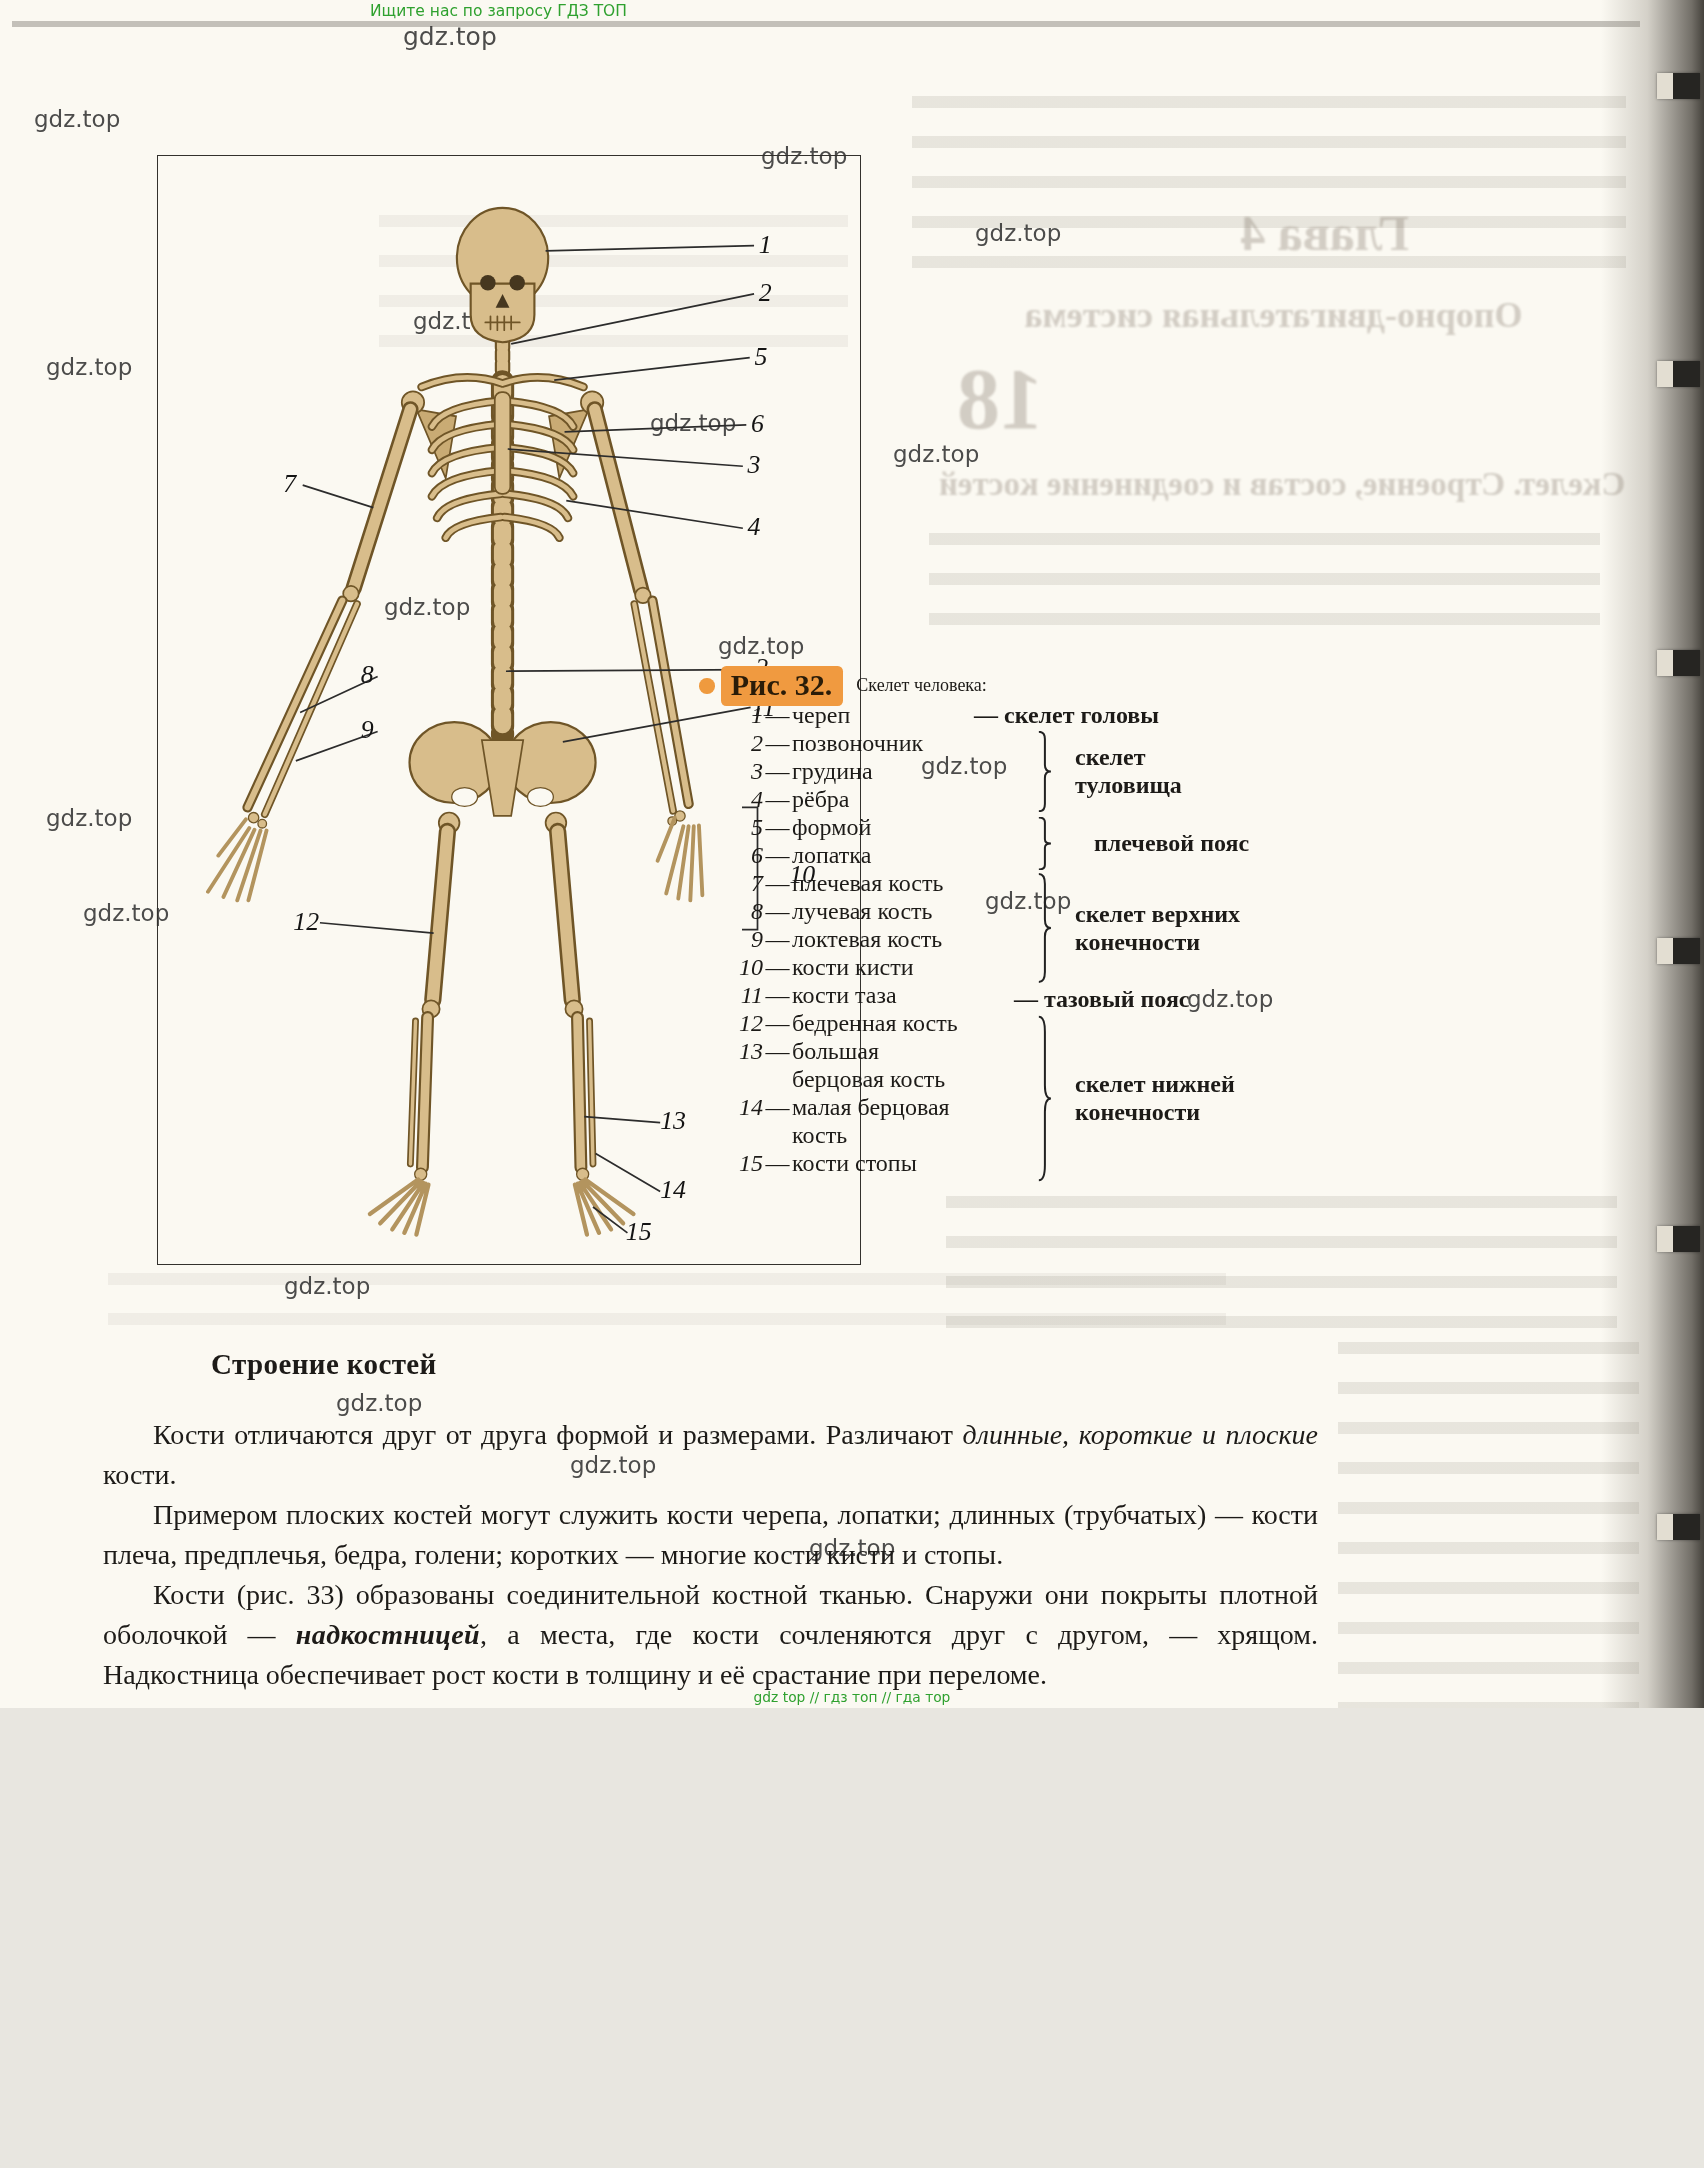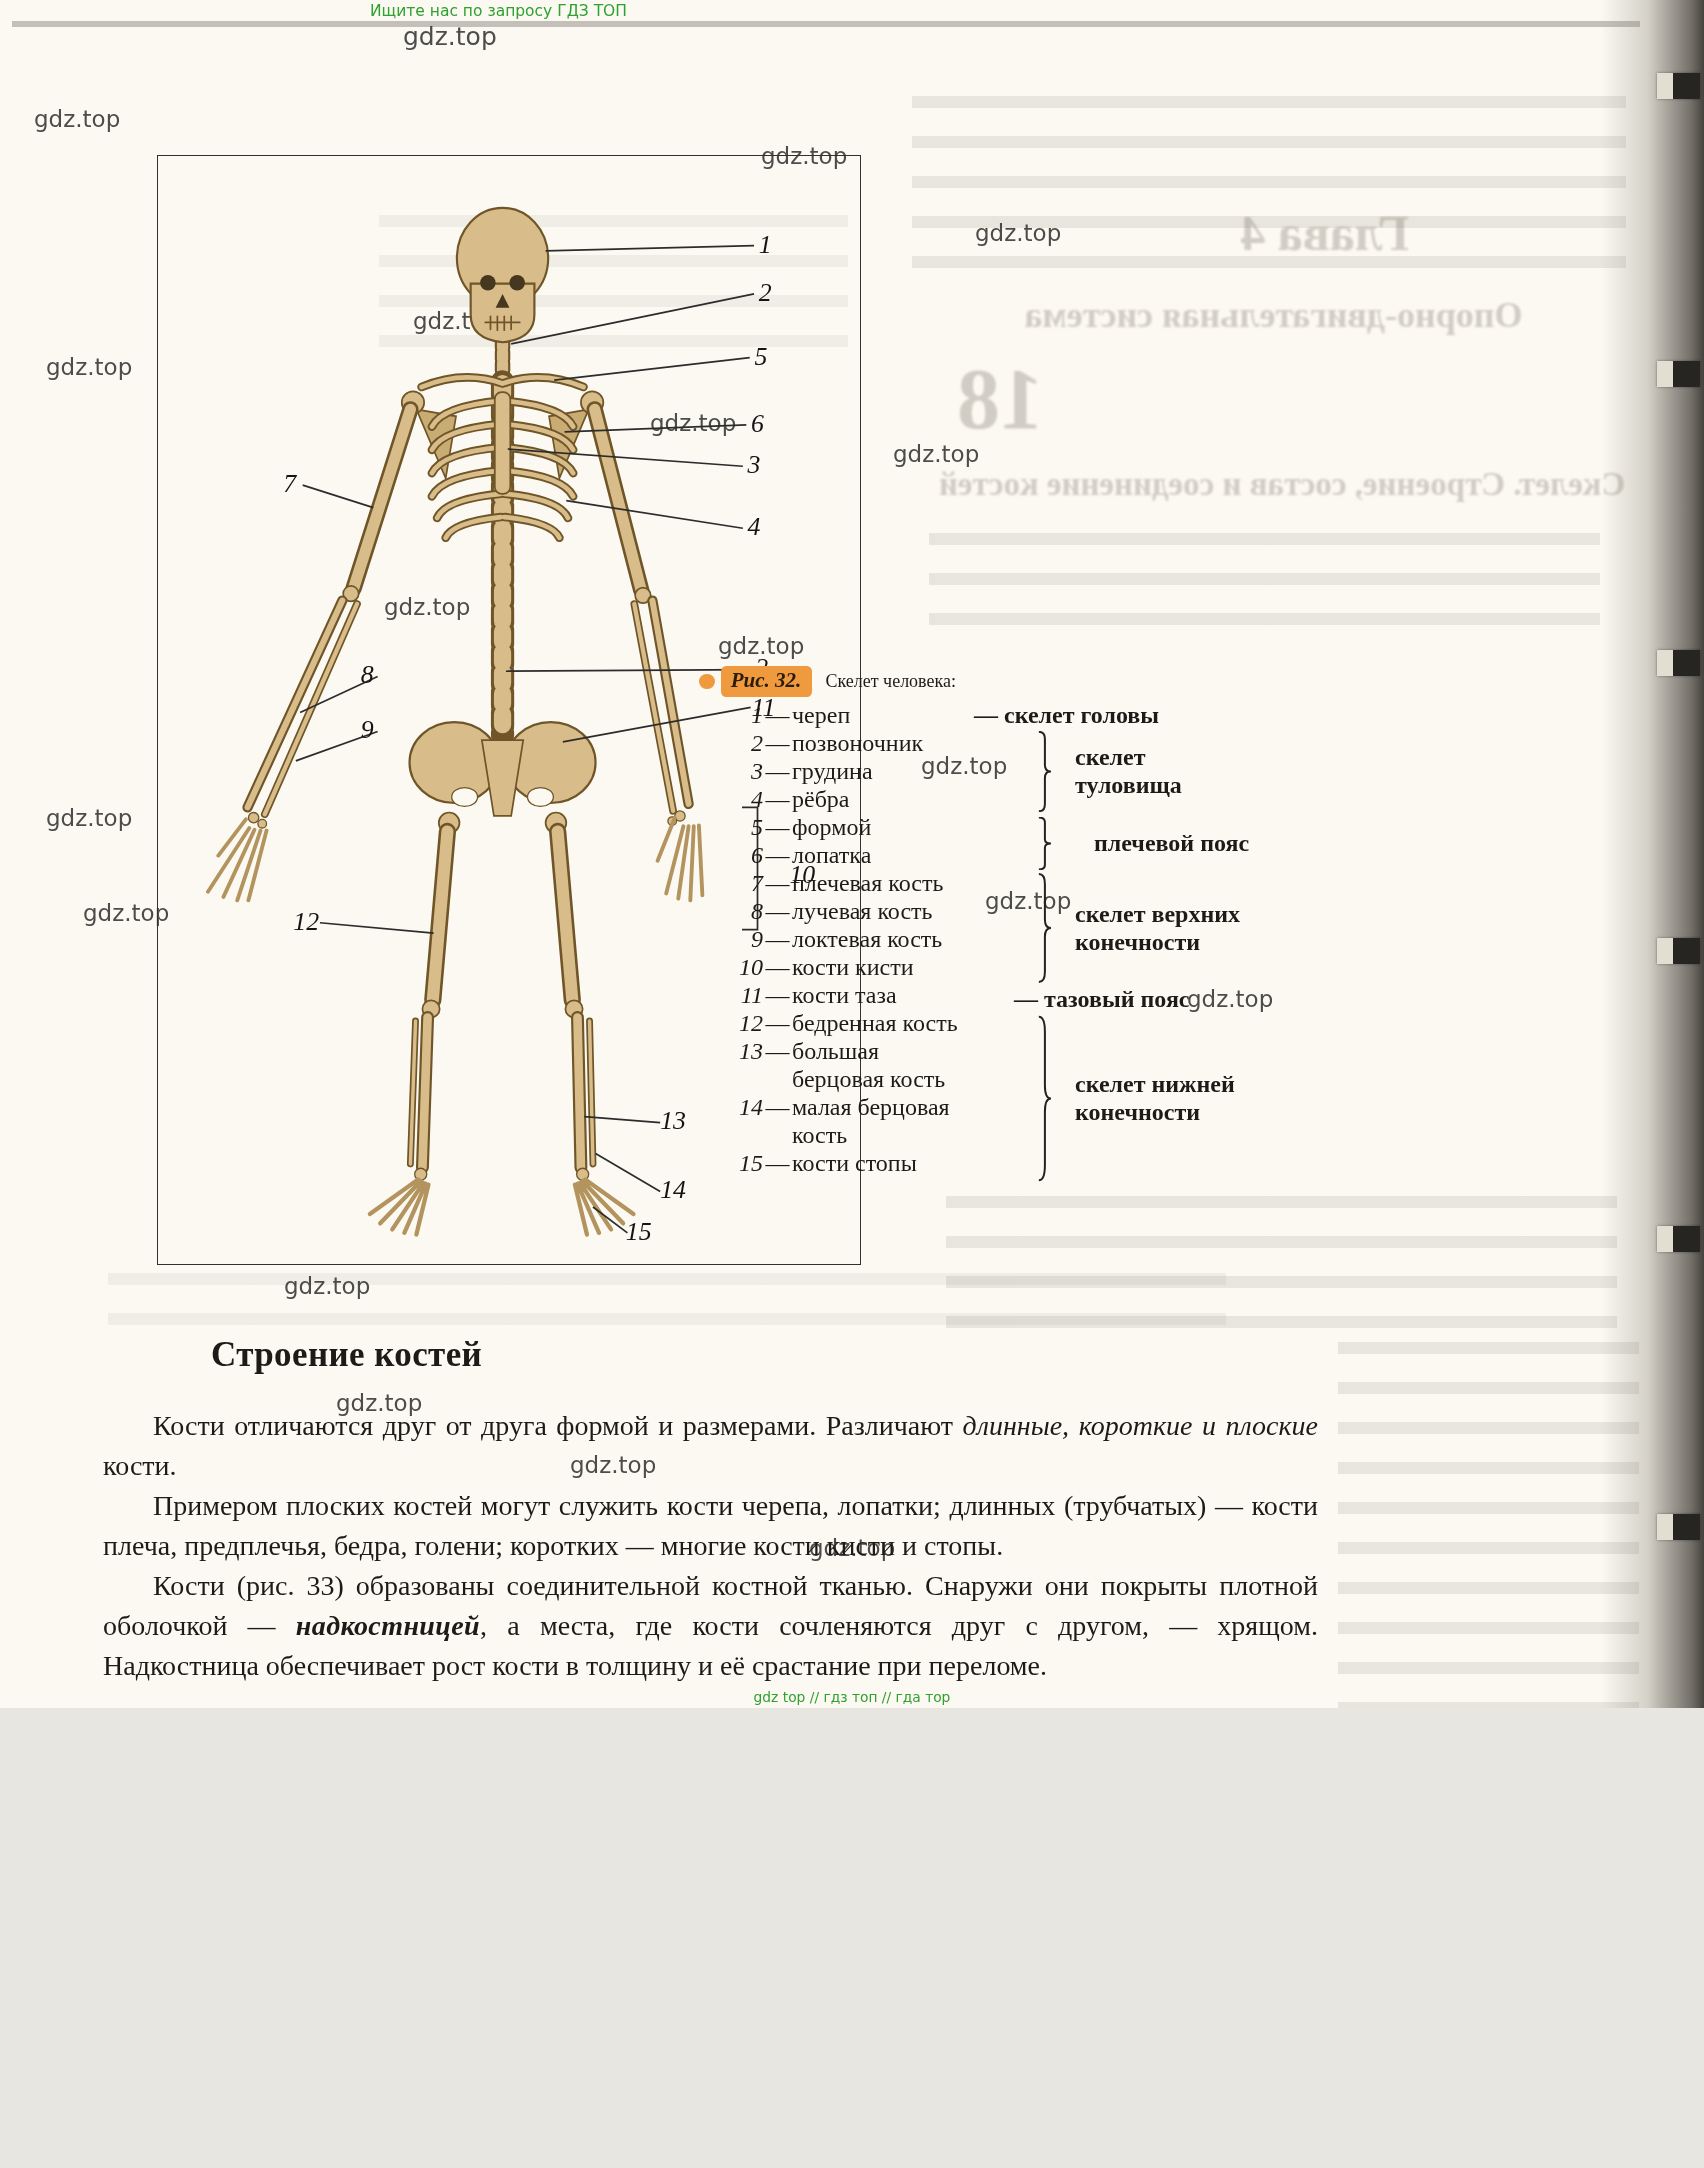--- a/index.html
+++ b/index.html
@@ -22,33 +22,33 @@
     background:repeating-linear-gradient(to bottom, rgba(125,115,100,0.15) 0px, rgba(125,115,100,0.15) 12px, transparent 12px, transparent 40px);
     filter:blur(0.7px); }
   .bleed-text { position:absolute; transform:scaleX(-1); color:rgba(115,104,88,.30); font-weight:bold;
     filter:blur(1px); text-align:center; pointer-events:none; line-height:1.2; }
   
   .figure-box { position:absolute; left:157px; top:155px; width:704px; height:1110px; border:1.7px solid #33312d; box-sizing:border-box; background:rgba(251,249,242,.0); }
   svg.skel { width:100%; height:100%; display:block; }
   .callout { font-style:italic; font-size:30px; fill:#141414; font-family:"Liberation Serif","DejaVu Serif",serif; }
   .caption { position:absolute; left:699px; top:666px; display:flex; align-items:center; }
   .caption-bullet { width:15.5px; height:15.5px; border-radius:50%; background:#ef9a3e; margin-right:6px; flex:none; }
-  .caption-label { background:#f09a40; padding:1.7px 10.3px 4.3px; border-radius:5.2px; font-weight:bold; font-size:21px; color:#2a1c08;font-style:italic; }
+  .caption-label { background:#f09a40; padding:1.7px 10.3px 4.3px; border-radius:5.2px; font-weight:bold; font-size:30px; color:#2a1c08; }
   .caption-title { font-size:18px; margin-left:13.8px; }
   
   .legend { position:absolute; left:727px; top:701px; width:370px; font-size:24px; line-height:28px; }
   .lrow { display:flex; }
   .lnum { width:36px; text-align:right; font-style:italic; flex:none; }
   .ldash { width:29px; text-align:center; flex:none; }
   .lname { white-space:pre-line; }
   .ggroup { position:absolute; font-weight:bold; font-size:24px; line-height:28px; white-space:nowrap; }
   .brace { position:absolute; width:13.8px; }
   
   .article { position:absolute; left:103px; top:1335px; width:1215px; font-size:28px; line-height:40px; text-align:justify; }
-  .article h2 { font-size:35px; margin:0 0 31px 108px; letter-spacing:0.4px; font-weight:bold; }
+  .article h2 { font-size:29px; margin:9px 0 31px 108px; letter-spacing:0.4px; font-weight:bold; }
   .article p { margin:0; text-indent:50px; }
   .em-i { font-style:italic; }
   .em-bi { font-weight:bold; font-style:italic; letter-spacing:0.4px; }
   .pagenum { position:absolute; left:166px; top:2043px; font-size:31px; font-weight:bold; }
 </style>
 </head>
 <body>
 
 <div id="page">
 

